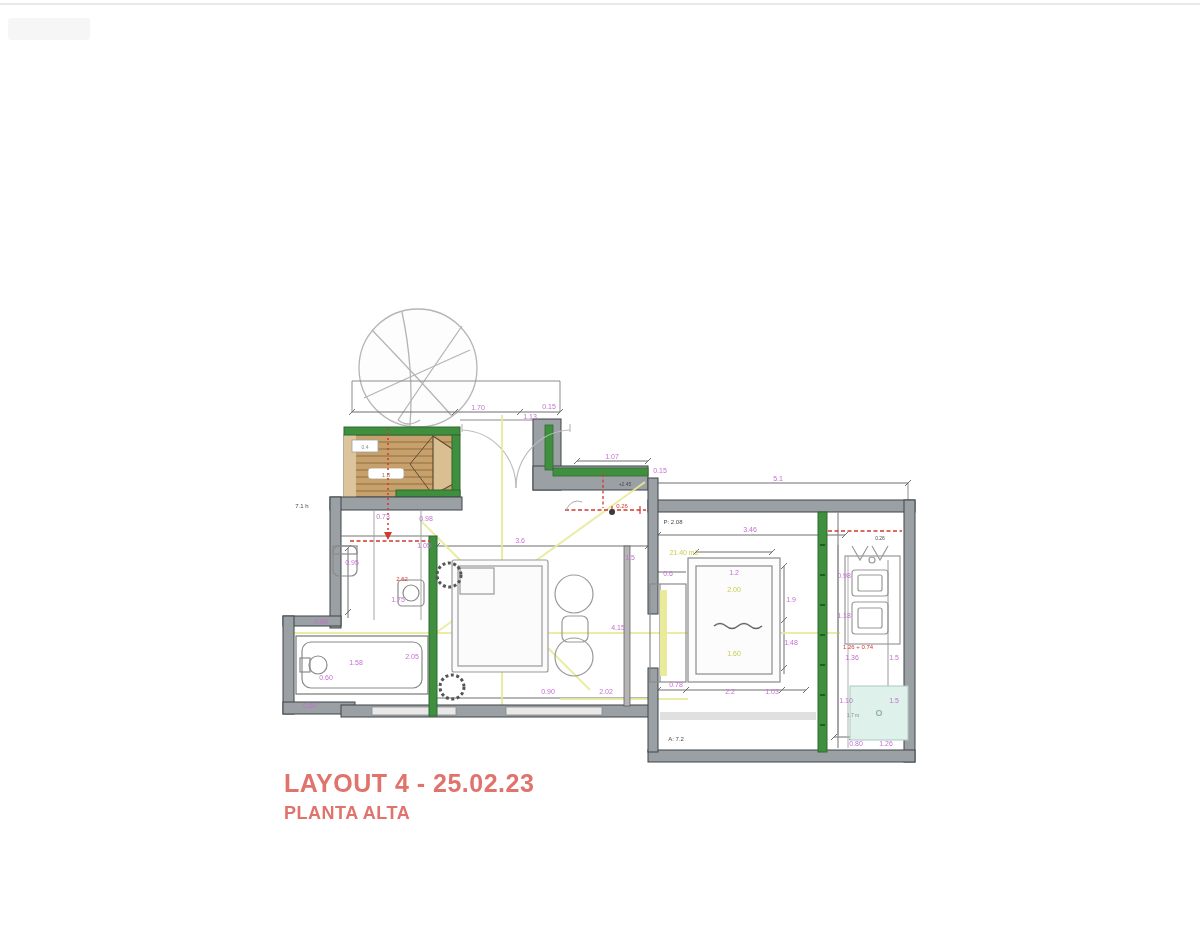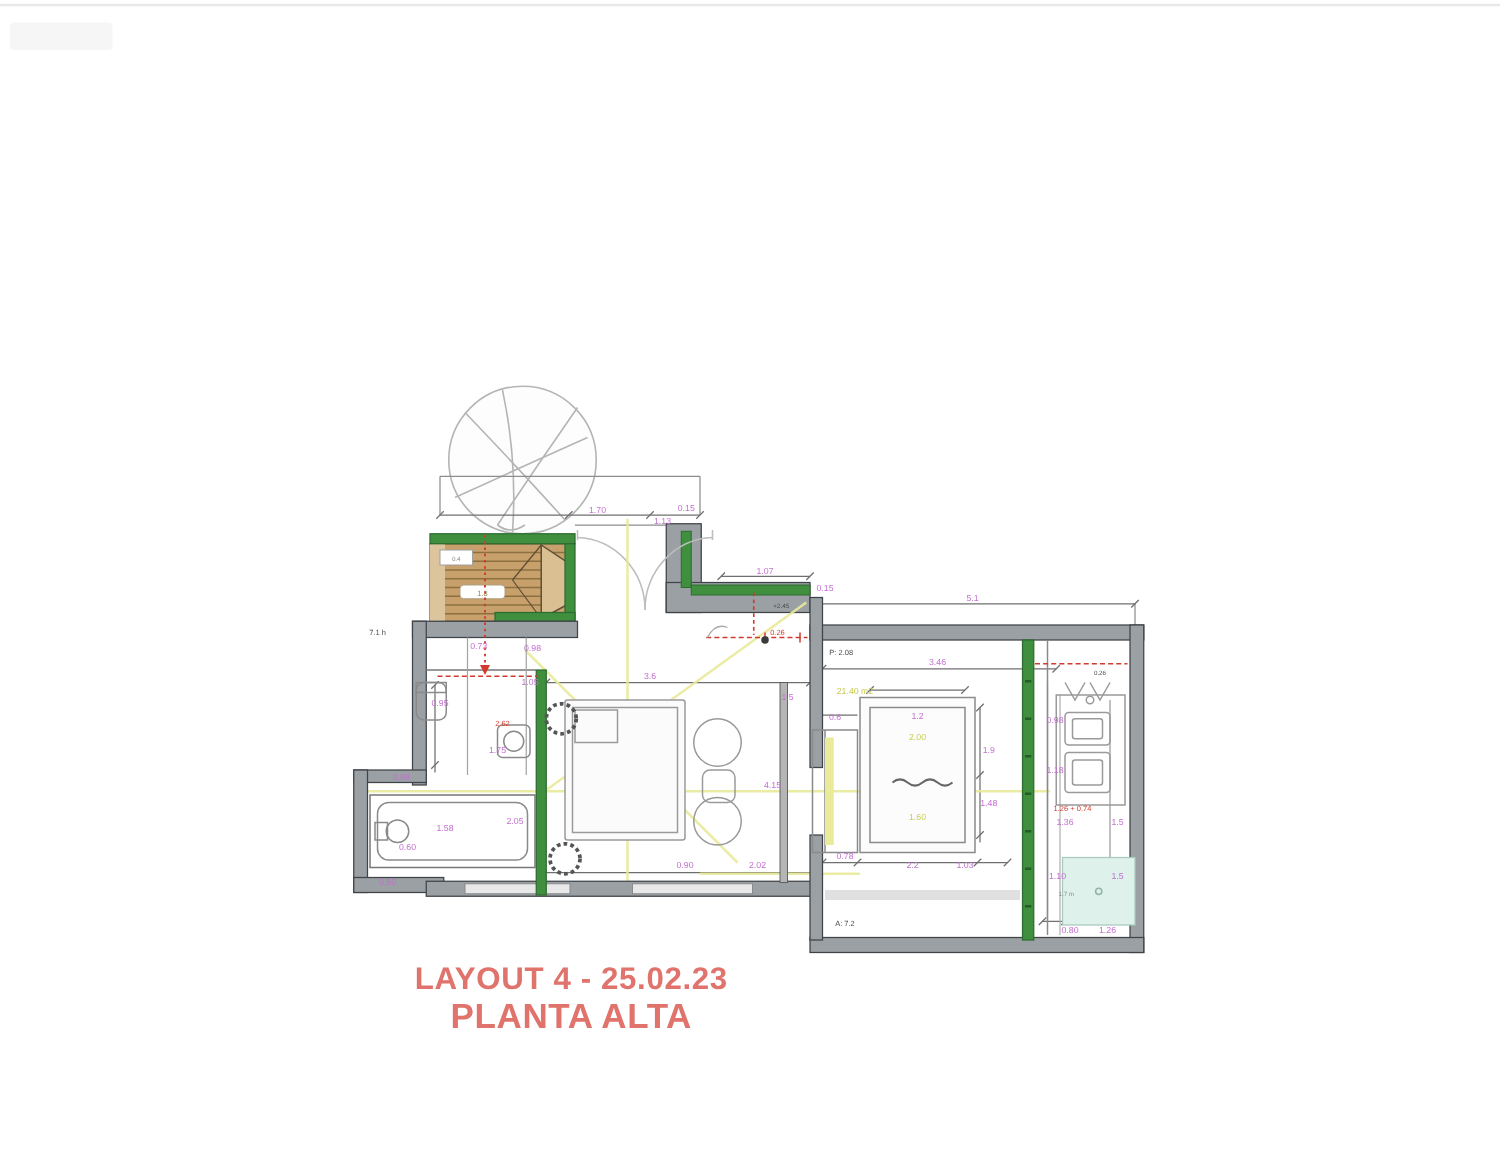--- a/index.html
+++ b/index.html
@@ -1,24 +1,24 @@
 <!DOCTYPE html>
 <html><head>
 <meta charset="utf-8">
 <style>
   html,body{margin:0;padding:0;background:#ffffff;}
   .canvas{position:relative;width:1200px;height:937px;background:#ffffff;overflow:hidden;
           font-family:"Liberation Sans", sans-serif;}
   .top-edge{position:absolute;left:0;top:3px;width:1200px;height:2px;background:#e9e9e9;}
   .corner-smudge{position:absolute;left:8px;top:18px;width:82px;height:22px;background:#f6f6f6;border-radius:3px;}
   svg.plan{position:absolute;left:0;top:0;filter:blur(0.45px);}
-  .title-block{position:absolute;left:307px;top:768px;width:300px;text-align:center;
+  .title-block{position:absolute;left:284px;top:768px;width:300px;text-align:left;
                color:#e0736c;font-weight:700;filter:blur(0.55px);letter-spacing:0.5px;}
   .title-block .l1{font-size:25px;line-height:30px;}
-  .title-block .l2{font-size:28px;line-height:30px;}
+  .title-block .l2{font-size:18px;line-height:30px;}
   text{font-family:"Liberation Sans", sans-serif;}
 </style>
 </head>
 <body>
 
 <div class="canvas">
   <div class="top-edge"></div>
   <div class="corner-smudge"></div>
 
   <svg class="plan" width="1200" height="937" viewBox="0 0 1200 937">

